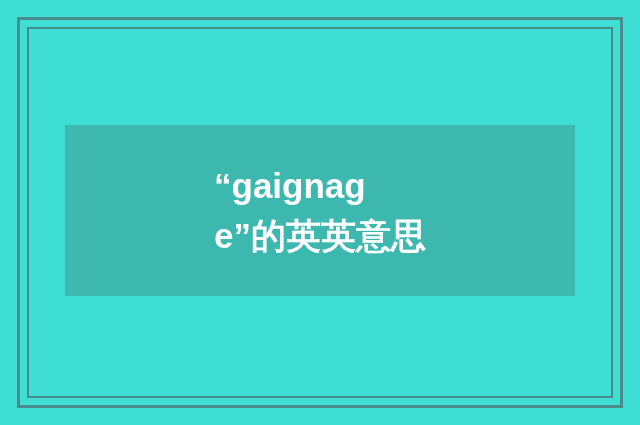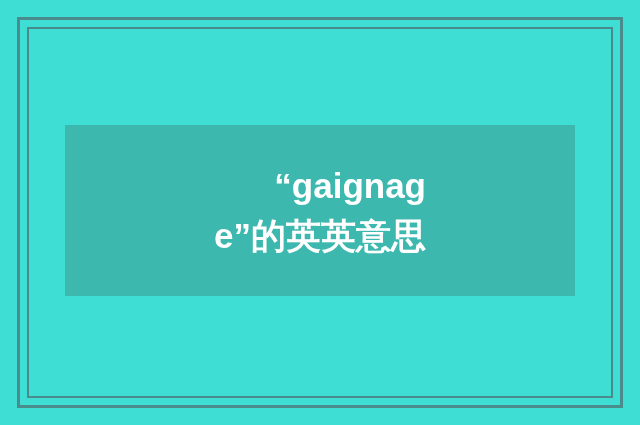--- a/index.html
+++ b/index.html
@@ -60,21 +60,21 @@
   }
 
   
   .headline {
     width: 212px;
     margin: 16px;
     color: #ffffff;
     font-size: 35px;
     font-weight: bold;
     line-height: 1.42;
-    text-align: right;
+    text-align: left;
     letter-spacing: 0px;
     word-break: break-all;
     overflow-wrap: anywhere;
     font-family: "Liberation Sans", "DejaVu Sans", sans-serif;
   }
 </style>
 </head>
 <body>
 
 <div class="canvas">

